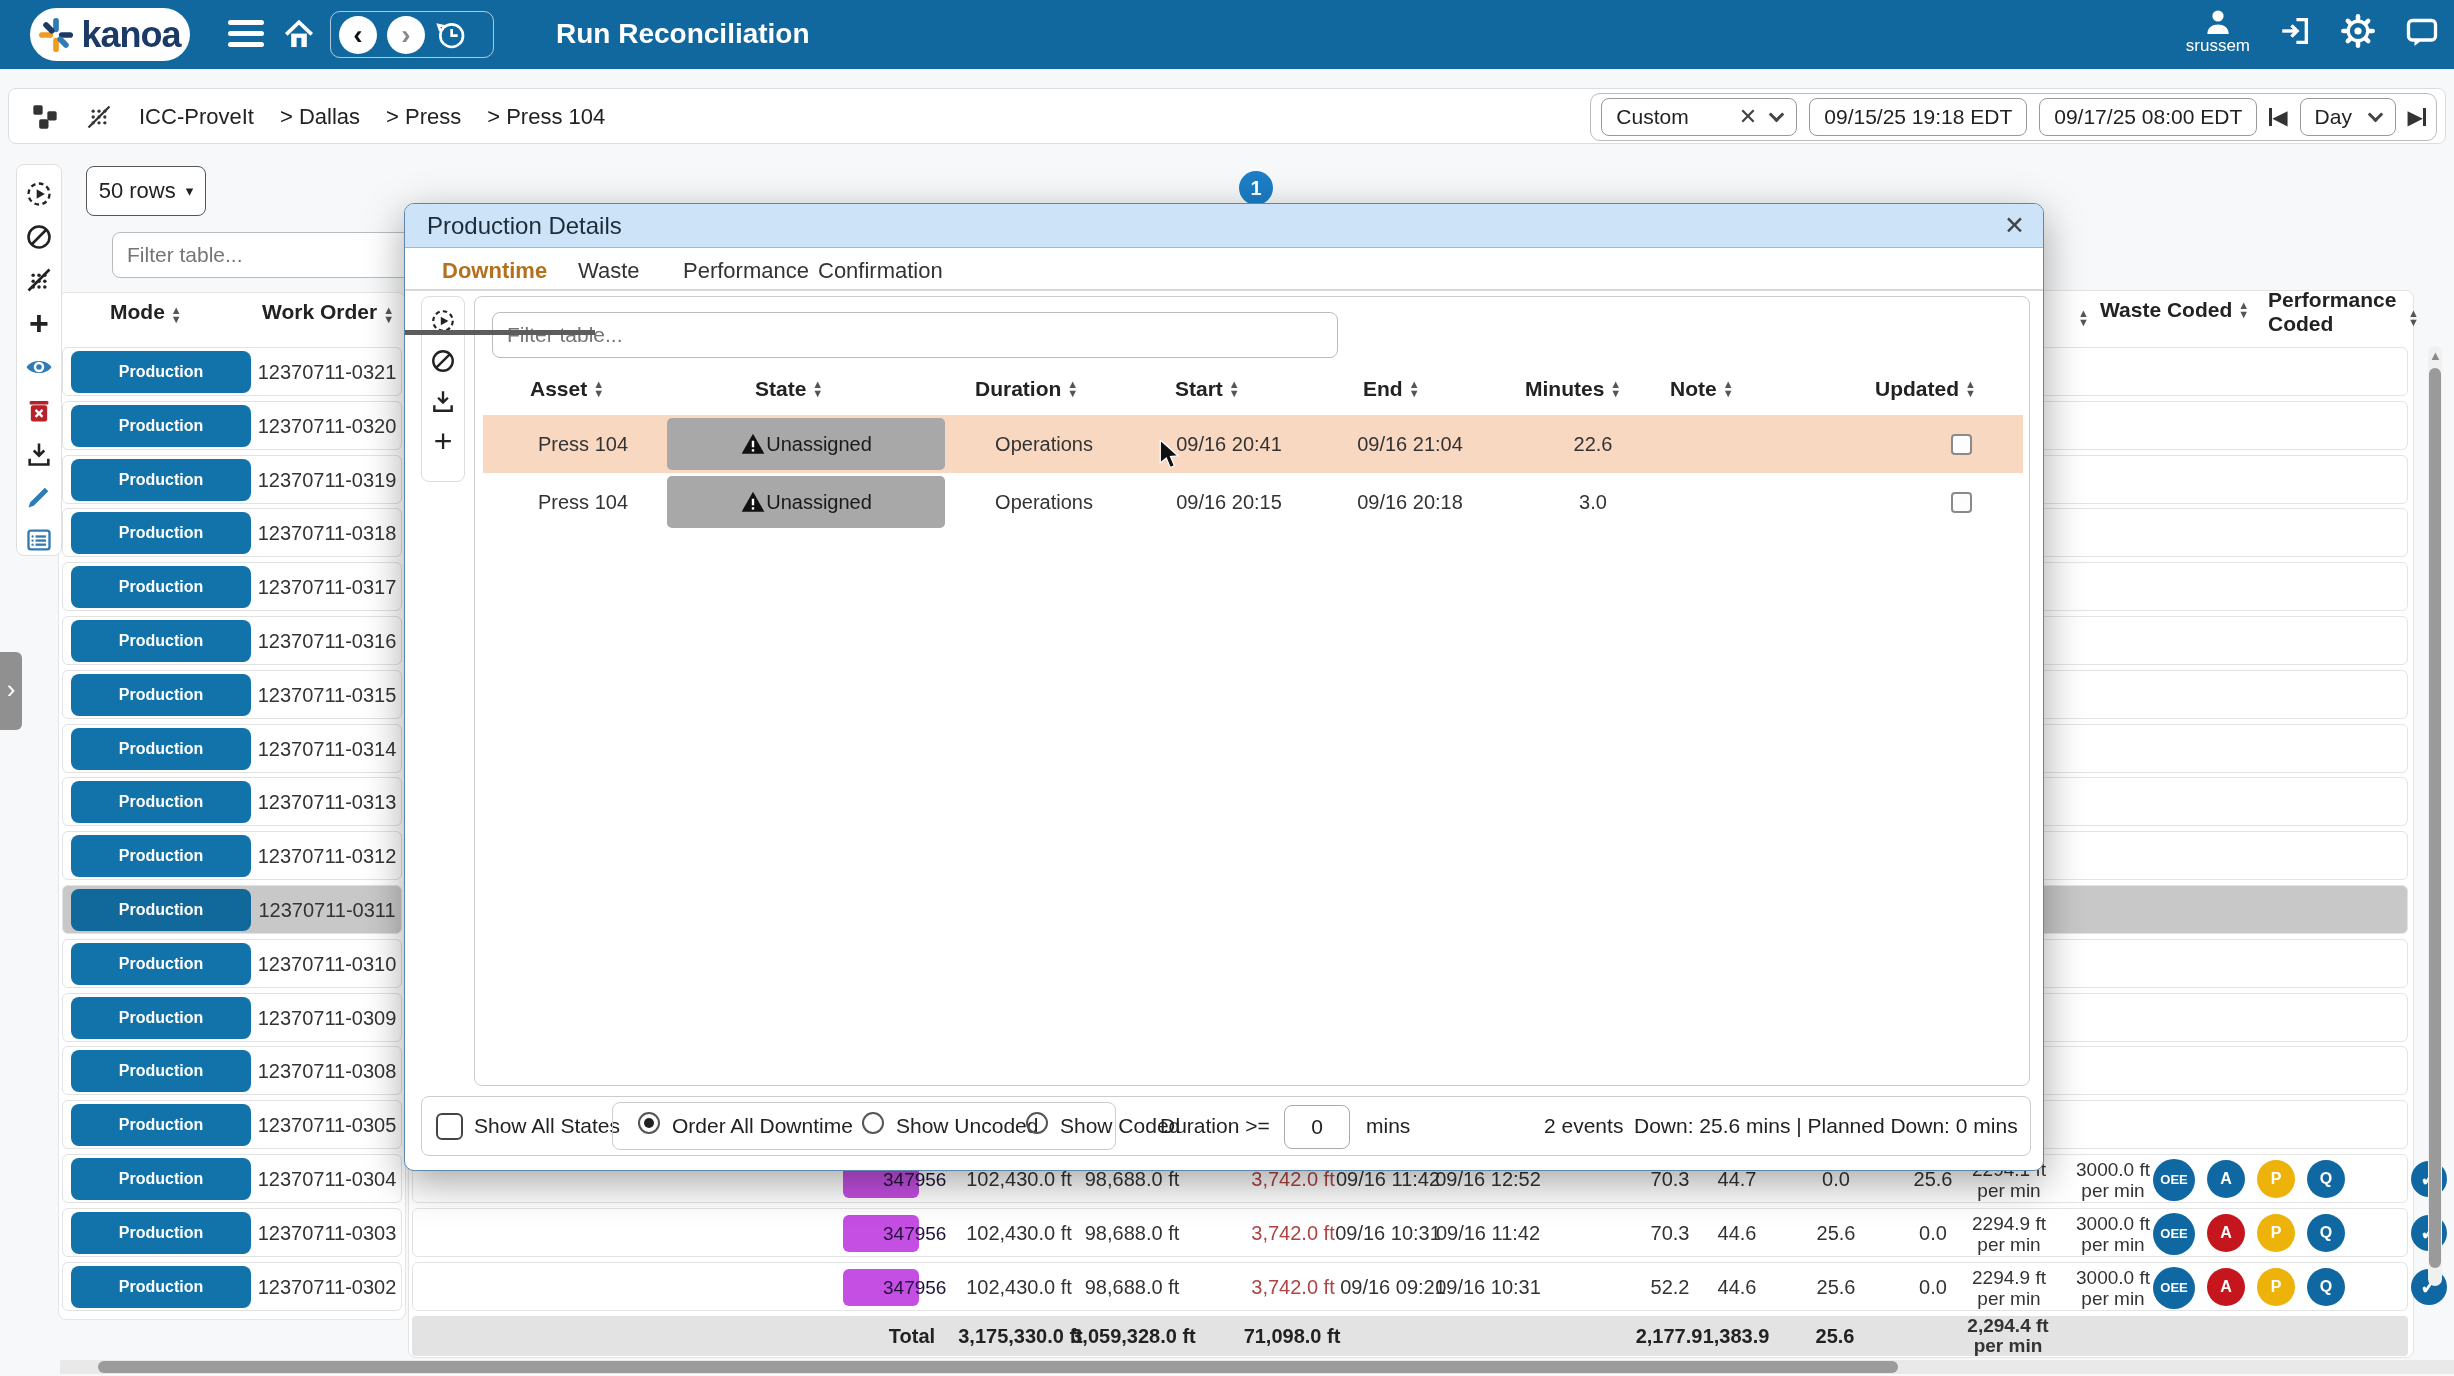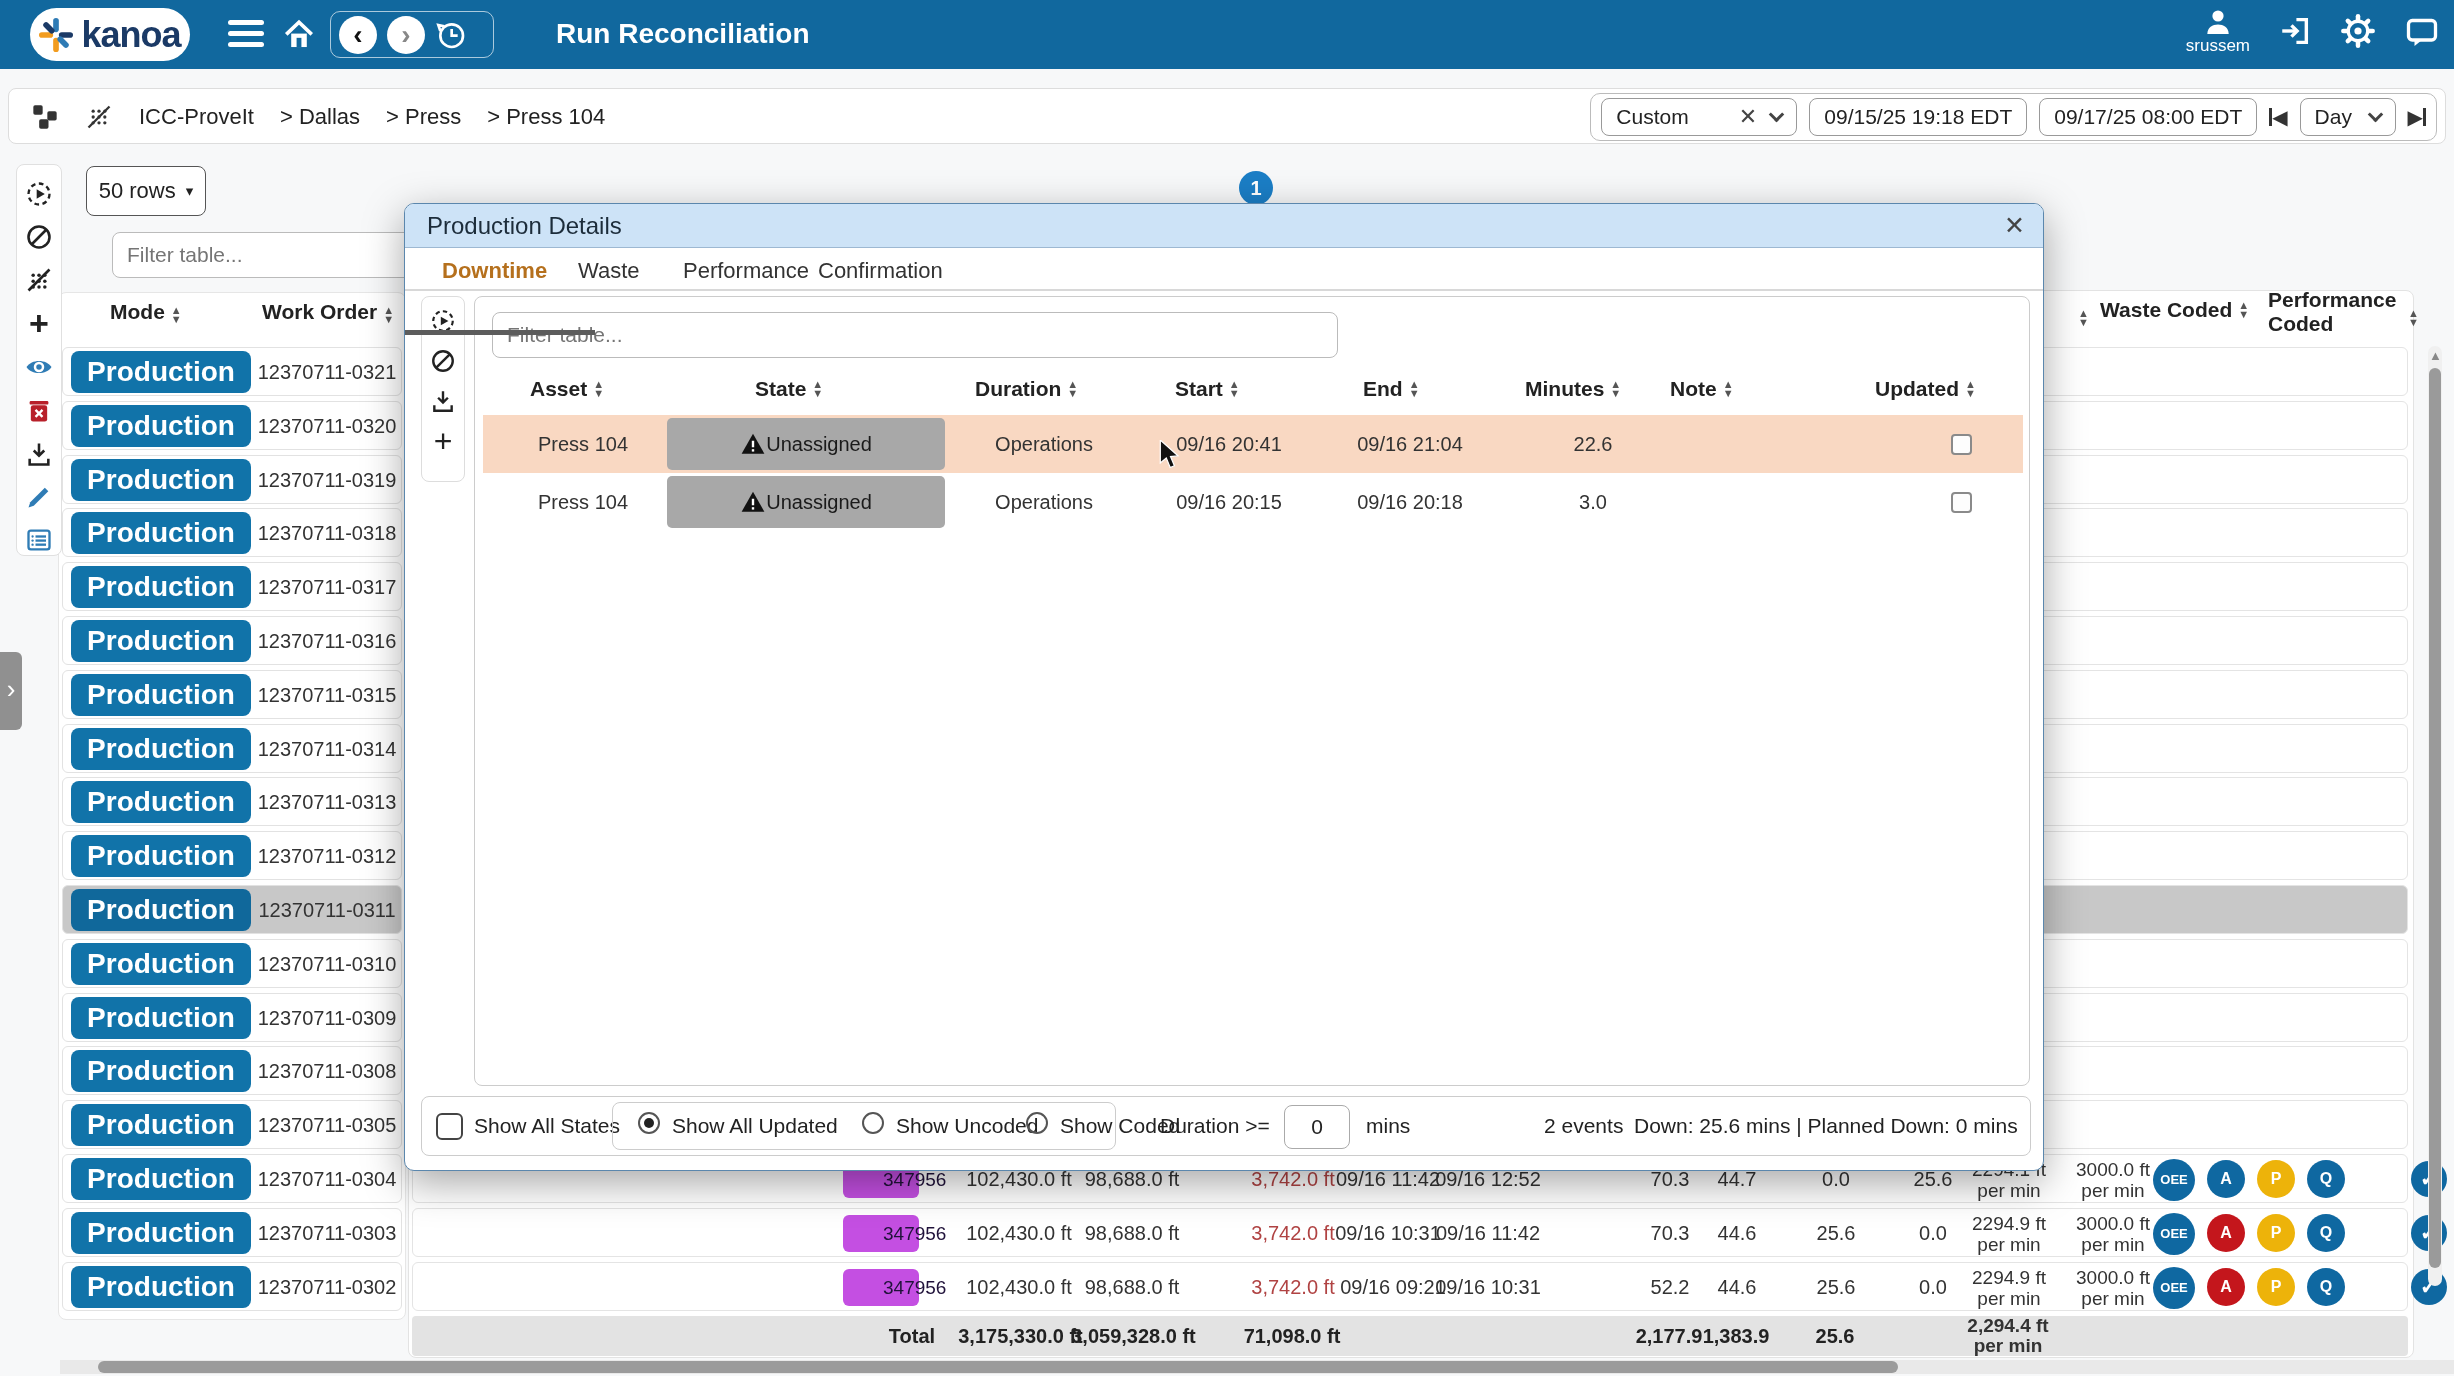--- a/index.html
+++ b/index.html
@@ -36,21 +36,21 @@
   .rail .ric { width:30px; height:30px; display:flex; align-items:center; justify-content:center; cursor:pointer; }
 
   
   .rows-select { position:absolute; left:86px; top:166px; width:120px; height:50px; border:1.5px solid #555; border-radius:8px; background:#fff; display:flex; align-items:center; justify-content:center; gap:10px; font-size:22px; color:#222; z-index:5; }
   .lfilter { position:absolute; left:112px; top:232px; width:430px; height:46px; border:1px solid #bbb; border-radius:8px; background:#fff; font-size:21px; color:#444; padding:0 14px; z-index:5; font-family:"Liberation Sans",sans-serif; }
   .lhead { position:absolute; top:300px; font-size:21px; font-weight:bold; color:#222; z-index:5; display:flex; align-items:flex-end; gap:6px; }
   .sort { display:inline-flex; flex-direction:column; font-size:11px; line-height:9px; color:#555; }
   .left-card { position:absolute; left:58px; top:292px; width:348px; height:1028px; background:#fff; border:1px solid #e6e6e6; border-radius:8px; z-index:2; }
   .lrow { position:absolute; left:62px; width:340px; height:49px; background:#fff; border:1px solid #e2e2e2; border-radius:6px; z-index:3; }
   .lrow.sel { background:#c8c8c8; }
-  .mode-btn { position:absolute; left:8px; top:3px; width:180px; height:42px; background:#1173a9; border-radius:8px; color:#fff; font-size:28px; font-weight:bold; text-align:center; line-height:42px; cursor:pointer; }
+  .mode-btn { position:absolute; left:8px; top:3px; width:180px; height:42px; background:#1173a9; border-radius:8px; color:#fff; font-size:16px; font-weight:bold; text-align:center; line-height:42px; cursor:pointer; }
   .lrow.sel .mode-btn { background:#10689b; }
   .wo { position:absolute; left:192px; top:0; width:144px; height:49px; line-height:49px; text-align:center; font-size:20px; color:#333; }
 
   
   .bg-card { position:absolute; left:408px; top:290px; width:2006px; height:1068px; background:#fff; border:1px solid #e3e3e3; border-radius:8px; z-index:2; }
   .bg-head { position:absolute; top:298px; z-index:3; font-size:21px; font-weight:bold; color:#222; }
   .trow { position:absolute; left:412px; width:1996px; height:49px; background:#fff; border:1px solid #e4e4e4; border-radius:6px; z-index:3; }
   .trow.sel { background:#c8c8c8; }
   .st { position:absolute; top:6px; width:36px; height:36px; border-radius:50%; color:#fff; font-size:22px; font-weight:bold; text-align:center; line-height:36px; }
   .st.c { background:#0f68a1; }
@@ -663,21 +663,21 @@
         <span class="m-cell" style="left:1050px;width:120px">3.0</span>
         <span class="m-chk"></span>
       </div>
     </div>
 
     <div class="m-footer">
       <span class="f-chk"></span>
       <span class="f-lab" style="left:52px">Show All States</span>
       <div class="f-group"></div>
       <span class="radio on" style="left:216px"></span>
-      <span class="f-lab" style="left:250px">Show All Updated</span>
+      <span class="f-lab" style="left:250px">Order All Downtime</span>
       <span class="radio" style="left:440px"></span>
       <span class="f-lab" style="left:474px">Show Uncoded</span>
       <span class="radio" style="left:604px"></span>
       <span class="f-lab" style="left:638px">Show Coded</span>
       <span class="f-lab" style="left:738px">Duration &gt;=</span>
       <input class="f-input" value="0" style="">
       <span class="f-lab" style="left:944px">mins</span>
       <span class="f-lab" style="left:1122px">2 events</span>
       <span class="f-lab" style="left:1212px">Down: 25.6 mins | Planned Down: 0 mins</span>
     </div>

